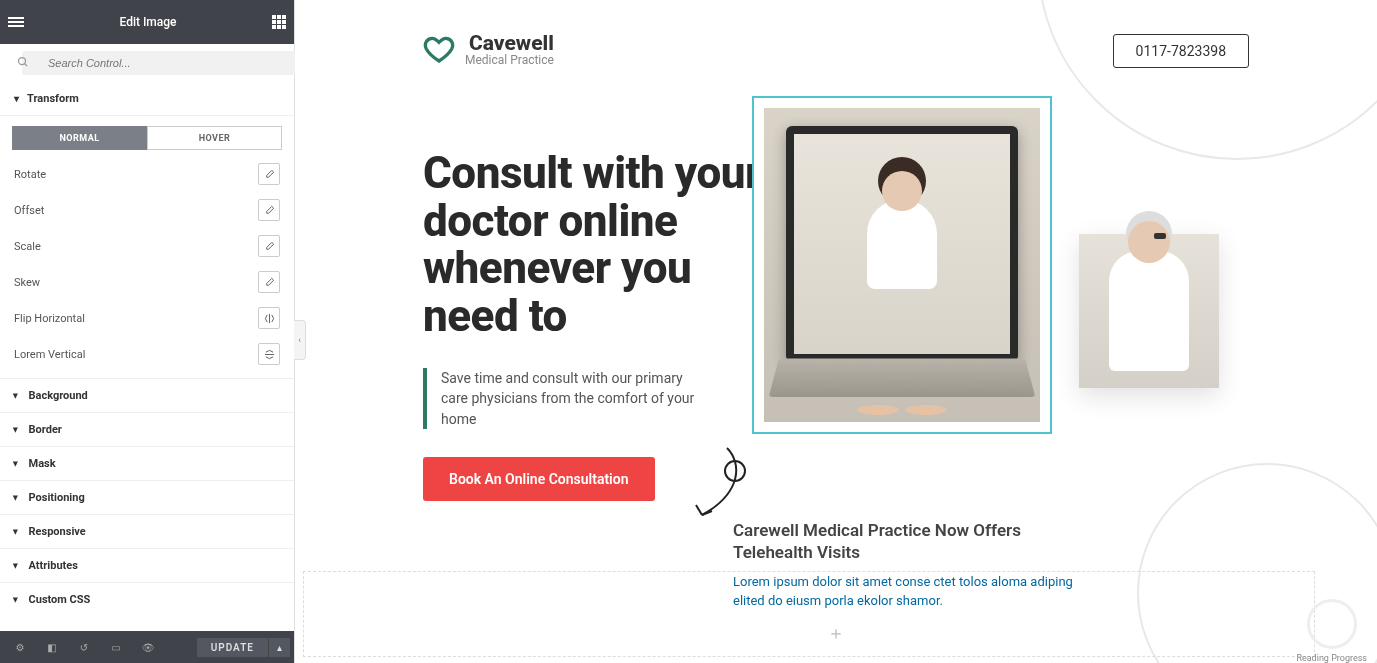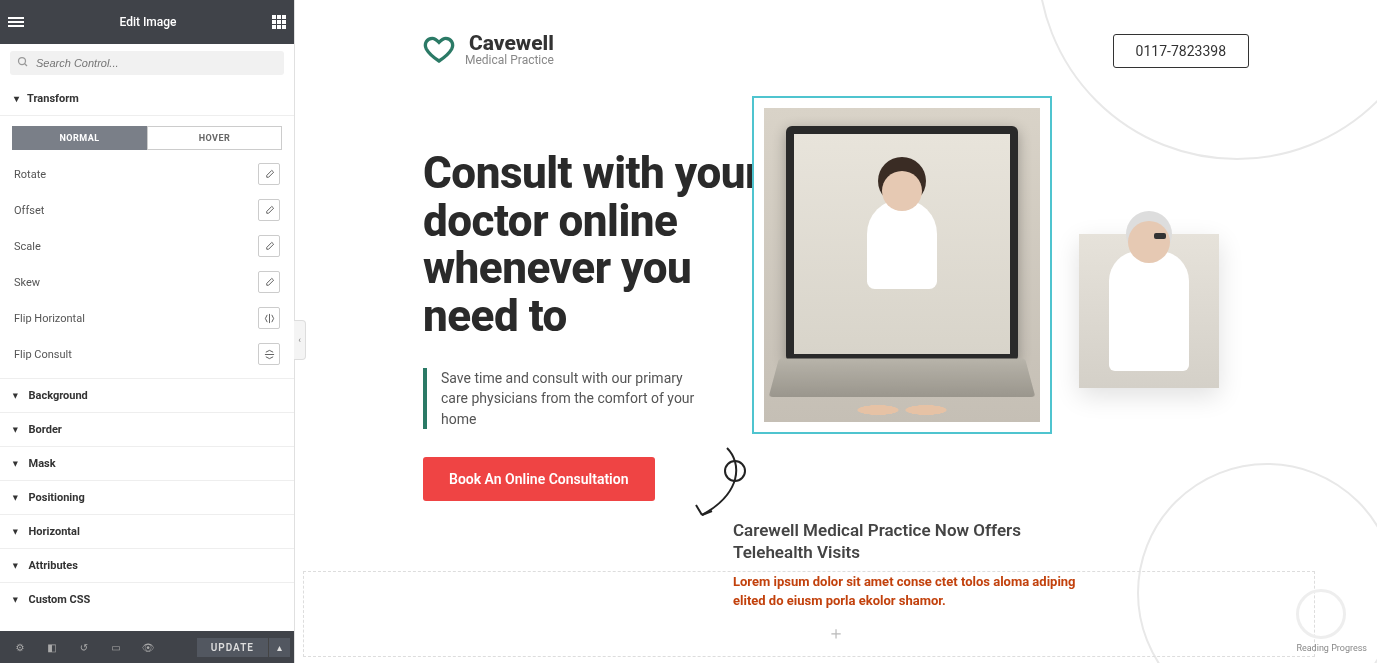--- a/index.html
+++ b/index.html
@@ -8,21 +8,21 @@
 .sidebar { width: 295px; height: 663px; background: #fff; display: flex; flex-direction: column; border-right: 1px solid #e0e0e0; position: relative; }
 
 .sidebar-header { height: 44px; background: #404349; display: flex; align-items: center; padding: 0 8px; color: #fff; font-size: 12px; }
 .sidebar-header .hamburger { width: 16px; display: flex; flex-direction: column; gap: 2px; cursor: pointer; }
 .sidebar-header .hamburger span { height: 2px; background: #fff; }
 .sidebar-header .title { flex: 1; text-align: center; font-weight: 500; }
 .sidebar-header .grid-icon { width: 14px; height: 14px; display: grid; grid-template-columns: repeat(3,1fr); grid-template-rows: repeat(3,1fr); gap: 1px; cursor: pointer; }
 .sidebar-header .grid-icon span { background: #fff; }
 
 .search-box { padding: 7px 10px; }
-.search-input { width: 100%; background: #f1f1f1; border: none; border-radius: 3px; padding: 6px 8px 6px 26px; font-size: 11px; font-style: italic; color: #888; }
+.search-input { width: 100%; background: #f1f1f1; border: none; border-radius: 3px; padding: 6px 8px 6px 26px; font-size: 11px; font-style: italic; color: #888; margin-left: 12px; }
 .search-wrap { position: relative; }
 .search-wrap .search-icon-svg { position: absolute; left: 7px; top: 5px; color: #999; }
 
 .section-header { display: flex; align-items: center; padding: 10px 14px; font-size: 11px; font-weight: 700; color: #333; background: #fff; border-bottom: 1px solid #eee; cursor: pointer; }
 .section-header .caret { margin-right: 8px; font-size: 10px; }
 
 .tab-group { display: flex; padding: 10px 12px 6px; gap: 0; }
 .tab { flex: 1; text-align: center; padding: 6px 0; font-size: 9px; font-weight: 700; letter-spacing: 0.5px; border: 1px solid #ccc; cursor: pointer; }
 .tab.active { background: #7a7f88; color: #fff; border-color: #7a7f88; }
 .tab.inactive { background: #fff; color: #666; }
@@ -73,28 +73,28 @@
 .laptop-kb { position: absolute; bottom: 20px; left: 10px; right: 10px; height: 50px; background: linear-gradient(180deg,#b8b4aa,#9a968d); border-radius: 4px; transform: perspective(400px) rotateX(40deg); }
 .hands { position: absolute; bottom: -8px; left: 50%; transform: translateX(-50%); width: 120px; height: 40px; background: radial-gradient(ellipse at 30% 50%, #e6c2a5 20px, transparent 21px), radial-gradient(ellipse at 70% 50%, #e6c2a5 20px, transparent 21px); }
 
 .small-photo { position: absolute; top: 234px; right: 158px; width: 140px; height: 154px; background: linear-gradient(180deg,#e6e2da,#d4d0c8); box-shadow: 0 8px 24px rgba(0,0,0,.12); display: flex; align-items: center; justify-content: center; }
 .doctor-m { width: 80px; height: 120px; background: #fff; border-radius: 30px 30px 6px 6px; position: relative; }
 .doctor-m::before { content:""; position:absolute; top:-30px; left:50%; transform:translateX(-50%); width:42px; height:42px; background:#e6c9b3; border-radius:50%; box-shadow: 0 -8px 0 2px #ddd; }
 .doctor-m::after { content:""; position:absolute; top:-18px; left:56%; width:12px; height:6px; background:#333; border-radius:2px; }
 
 .callout { position: absolute; bottom: 44px; left: 438px; width: 360px; background: #fff; padding: 8px 0; }
 .callout h3 { font-size: 17px; font-weight: 600; color: #444; line-height: 1.3; margin-bottom: 10px; }
-.callout p { font-size: 13px; color: #c2410c; line-height: 1.45; font-weight: bold; }
+.callout p { font-size: 13px; color: #0369a1; line-height: 1.45; }
 
 .arrow-deco { position: absolute; bottom: 130px; left: 392px; width: 60px; height: 90px; }
 
 .add-section { position: absolute; bottom: 18px; left: 50%; transform: translateX(-50%); color: #bbb; font-size: 18px; cursor: pointer; }
 .add-border { position: absolute; bottom: 6px; left: 8px; right: 62px; height: 86px; border: 1px dashed #ddd; pointer-events: none; }
 
-.reading-prog { position: absolute; bottom: 10px; right: 10px; display: flex; flex-direction: column; gap: 4px; }
+.reading-prog { position: absolute; bottom: 0; right: 10px; display: flex; flex-direction: column; align-items: center; gap: 4px; }
 .reading-prog .circle { width: 50px; height: 50px; border: 3px solid #eee; border-radius: 50%; }
 .reading-prog .lbl { font-size: 9px; color: #888; }
 </style>
 </head>
 <body>
 
 <div class="sidebar">
   <div class="sidebar-header">
     <div class="hamburger">
         <span></span>
@@ -170,21 +170,21 @@
     </div>
     <div class="control-row">
       <span class="label">Flip Horizontal</span>
       <div class="edit-btn">
           <svg width="11" height="11" viewBox="0 0 24 24" fill="none" stroke="currentColor" stroke-width="2">
             <path d="M7 4l-4 8 4 8M17 4l4 8-4 8M12 2v20"></path>
           </svg>
         </div>
     </div>
     <div class="control-row">
-      <span class="label">Flip Consult</span>
+      <span class="label">Lorem Vertical</span>
       <div class="edit-btn">
           <svg width="11" height="11" viewBox="0 0 24 24" fill="none" stroke="currentColor" stroke-width="2">
             <path d="M4 7l8-4 8 4M4 17l8 4 8-4M2 12h20"></path>
           </svg>
         </div>
     </div>
 
     <div style="height:6px"></div>
 
     <div class="accordion-item">
@@ -198,21 +198,21 @@
     <div class="accordion-item">
         <span class="caret">▸</span>
         <span>Mask</span>
       </div>
     <div class="accordion-item">
         <span class="caret">▸</span>
         <span>Positioning</span>
       </div>
     <div class="accordion-item">
         <span class="caret">▸</span>
-        <span>Horizontal</span>
+        <span>Responsive</span>
       </div>
     <div class="accordion-item">
         <span class="caret">▸</span>
         <span>Attributes</span>
       </div>
     <div class="accordion-item">
         <span class="caret">▸</span>
         <span>Custom CSS</span>
       </div>
   </div>

